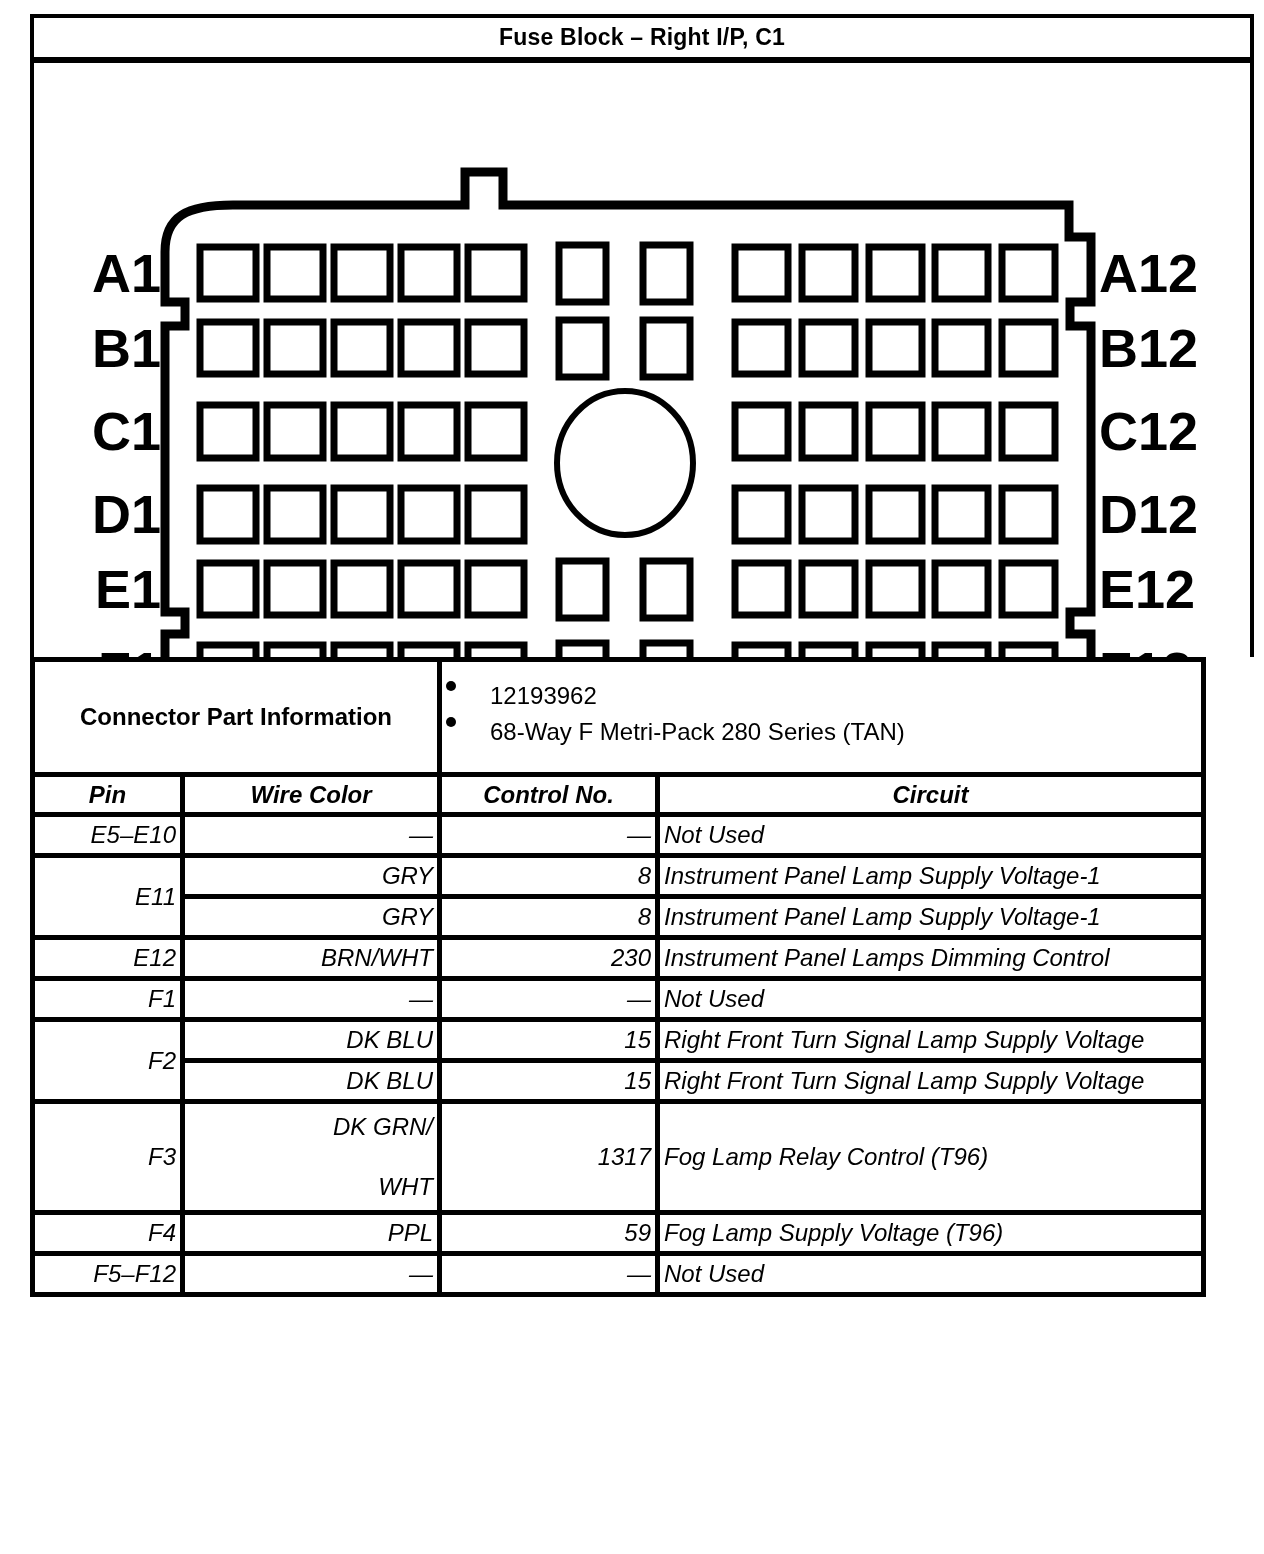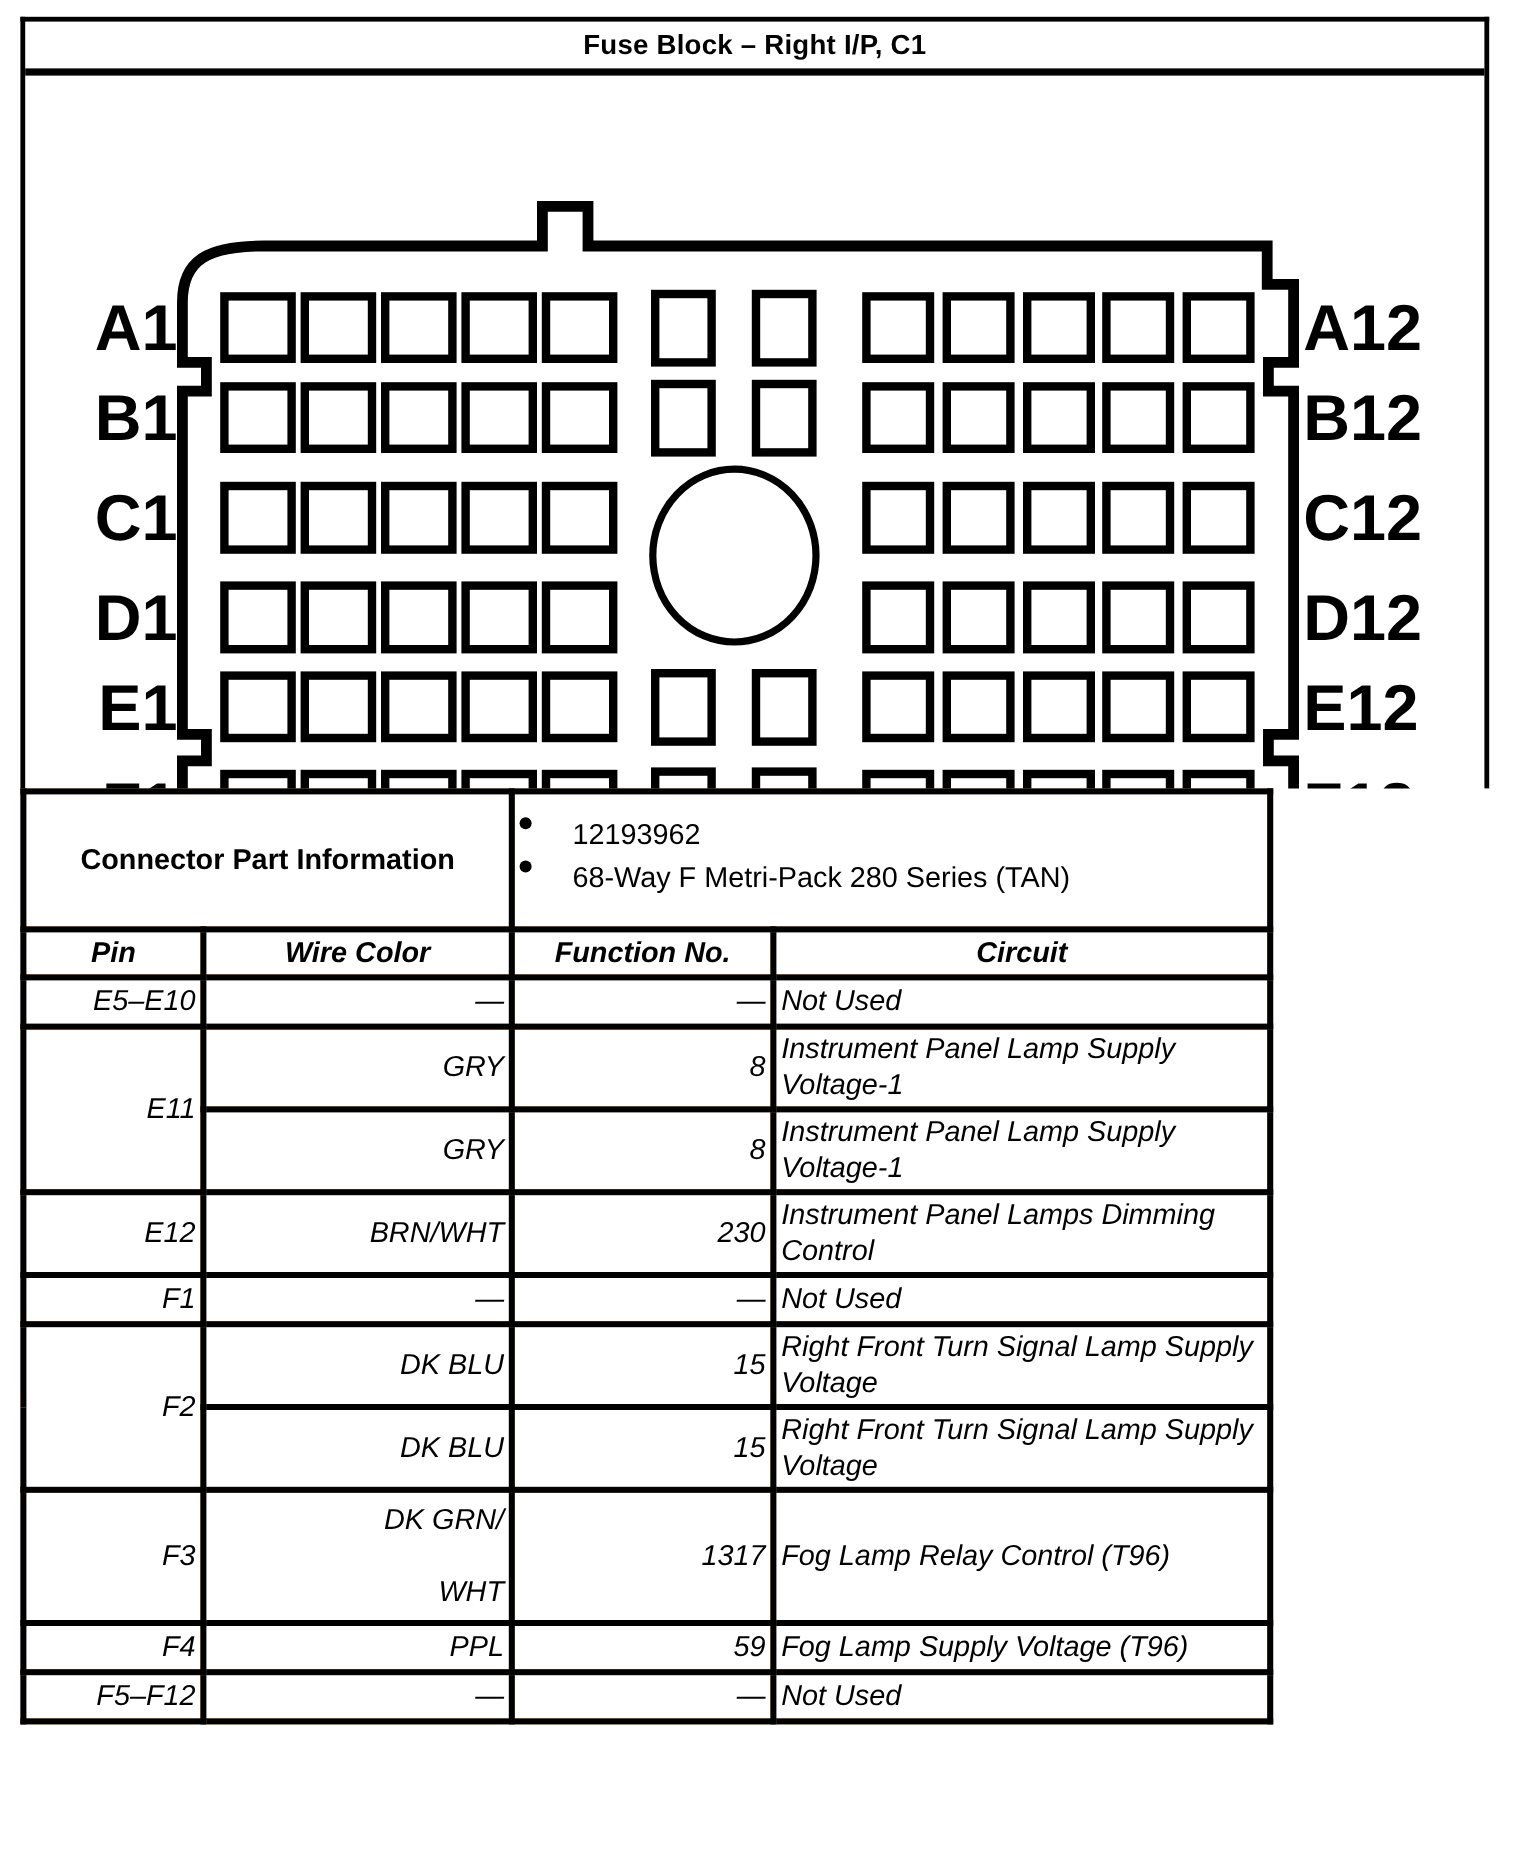--- a/index.html
+++ b/index.html
@@ -1,40 +1,40 @@
 <!DOCTYPE html>
 <html><head>
 <meta charset="utf-8">
 <style>
   html,body{margin:0;padding:0;background:#fff;}
   body{
     width:1264px;height:1554px;position:relative;
     font-family:"Liberation Sans",sans-serif;color:#000;
     -webkit-font-smoothing:antialiased;
   }
-  .doc{position:absolute;left:17px;top:14px;width:1224px;}
+  .doc{position:absolute;left:30px;top:14px;width:1224px;}
   .frame{
     box-sizing:border-box;width:1224px;
     border:4px solid #000;border-bottom:none;
   }
   .title-bar{
     height:39px;border-bottom:6px solid #000;
     display:flex;align-items:center;justify-content:center;
     font-weight:bold;font-size:23px;letter-spacing:0.2px;
   }
   .diagram{position:relative;width:1216px;height:594px;overflow:hidden;}
   .diagram svg{position:absolute;left:0;top:0;}
   .outline{fill:none;stroke:#000;stroke-width:9;stroke-linejoin:miter;}
   .pin-sq{fill:none;stroke:#000;stroke-width:7;}
   .keyway{fill:none;stroke:#000;stroke-width:6;}
   .pin-label{font-family:"Liberation Sans",sans-serif;font-weight:bold;font-size:54px;fill:#000;}
 
   table.conn{
     border-collapse:collapse;table-layout:fixed;
-    width:1044px;background:#fdba74;
+    width:1176px;background:#a16207;
   }
   table.conn td,table.conn th{
     border:5px solid #000;
     font-size:24px;line-height:1.25;
     padding:2px 4px;overflow:hidden;
     vertical-align:middle;background:#fff;
   }
   th{text-align:center;font-weight:bold;}
   td.c{text-align:right;font-style:italic;}
   td.func{text-align:left;padding-left:8px;font-style:italic;}
@@ -180,21 +180,21 @@
           </div>
           <div class="bullet-row">
             <span class="dot"></span>
             <span>68-Way F Metri-Pack 280 Series (TAN)</span>
           </div>
         </td>
       </tr>
       <tr class="h-head">
         <th>Pin</th>
         <th>Wire Color</th>
-        <th>Function No.</th>
+        <th>Control No.</th>
         <th>Circuit</th>
       </tr>
 
       <tr class="h-std">
         <td class="c">E5–E10</td>
         <td class="c">—</td>
         <td class="c">—</td>
         <td class="func">Not Used</td>
       </tr>
       <tr class="h-std">

